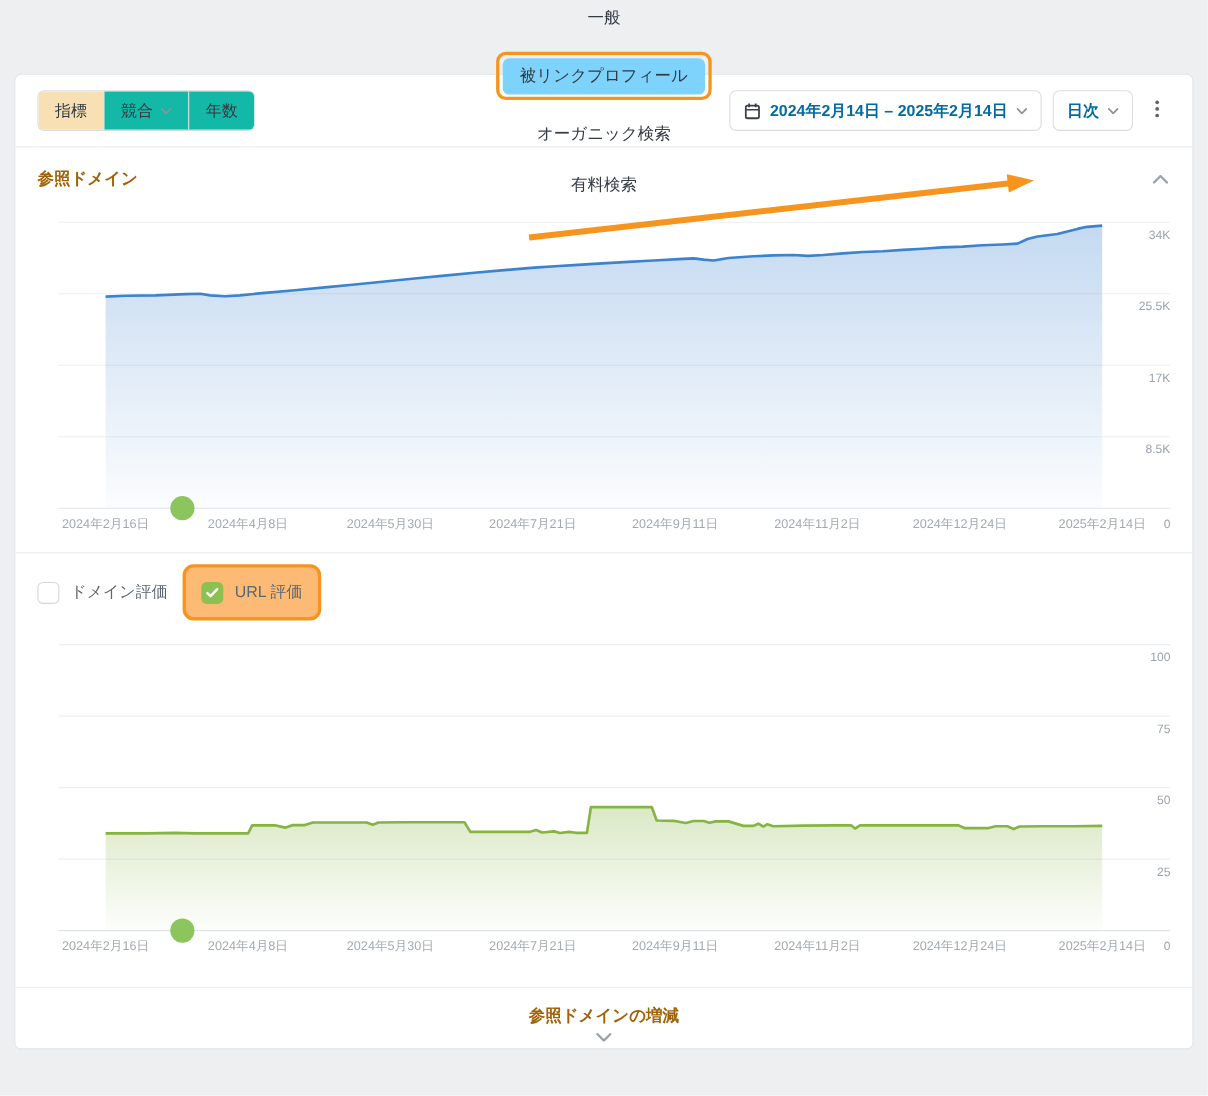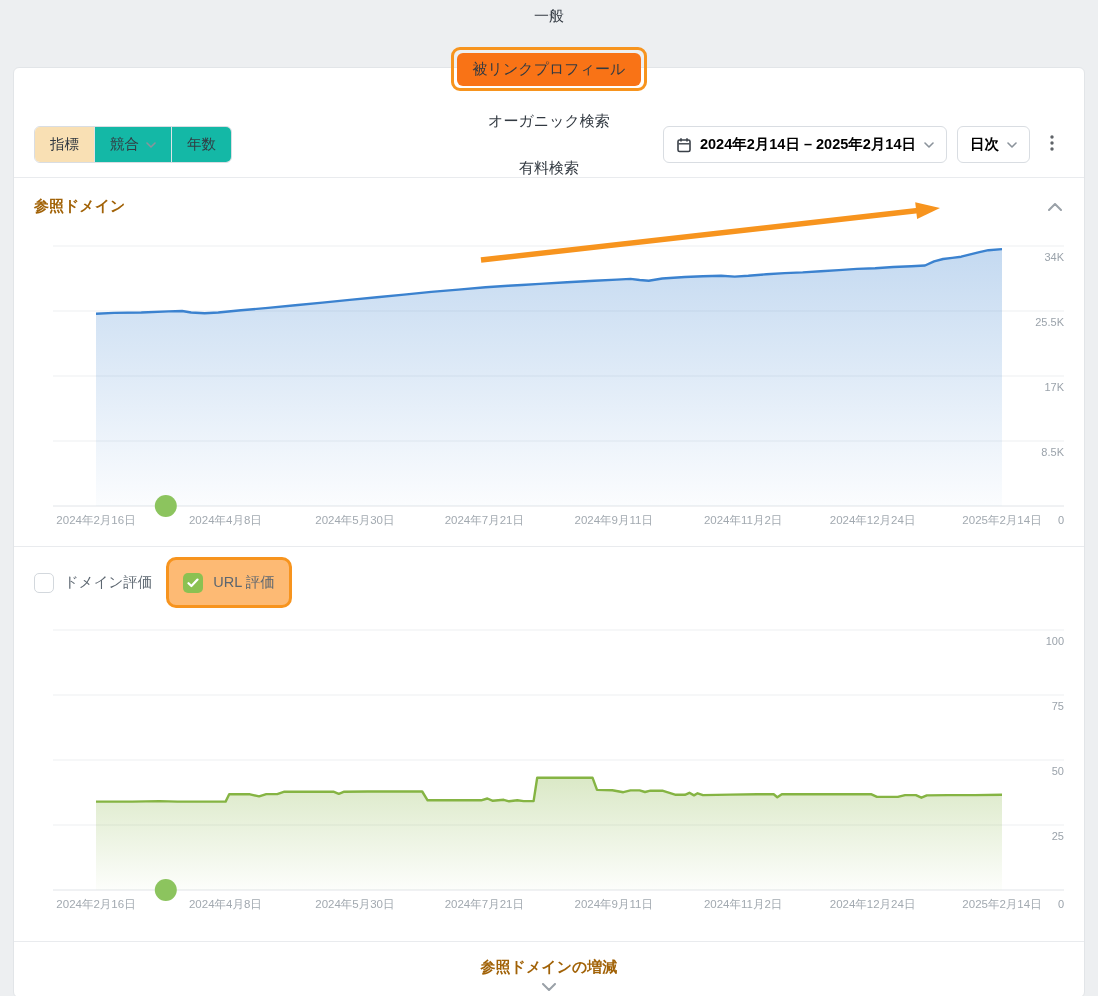--- a/index.html
+++ b/index.html
@@ -8,31 +8,31 @@
     background:#edeff1;
     font-family:"Liberation Sans", sans-serif;
     color:#2b333d;
     position:relative;
     overflow:hidden;
   }
   
   .tabbar{height:67px;display:flex;align-items:center;gap:14px;padding:0 14px;flex-direction:column;}
   .tab{font-size:15px;color:#333a42;cursor:pointer;white-space:nowrap;padding:7px 2px;}
   .tab-annotation{border:3.5px solid #F7941E;border-radius:9px;padding:2.5px;}
-  .tab.selected{background:#f97316;border-radius:6px;padding:7px 16px;}
+  .tab.selected{background:#7dd3fc;border-radius:6px;padding:7px 16px;}
   
   .panel{margin:0 13px;background:#fff;border:1px solid #e2e5e8;border-radius:6px;}
   
-  .toolbar{height:65px;display:flex;align-items:center;padding:0 20px;border-bottom:1px solid #e9ebee;margin-top:44px;}
+  .toolbar{height:65px;display:flex;align-items:center;padding:0 20px;border-bottom:1px solid #e9ebee;}
   .seg-group{display:inline-flex;border:1px solid #d9dde2;border-radius:6px;overflow:hidden;background:#fff;}
   .seg{border:none;background:#14b8a6;font-family:inherit;font-size:14.5px;color:#333a42;padding:8px 15px;cursor:pointer;display:flex;align-items:center;gap:7px;border-right:1px solid #dfe3e7;}
   .seg:last-child{border-right:none;}
   .seg.selected{background:#F9E0B4;}
   .toolbar-right{margin-left:auto;display:flex;align-items:center;gap:10px;}
-  .btn{border:1px solid #d9dde2;background:#fff;border-radius:6px;font-family:inherit;font-size:14.5px;color:#000000;padding:8px 12px;display:flex;align-items:center;gap:8px;cursor:pointer;}
+  .btn{border:1px solid #d9dde2;background:#fff;border-radius:6px;font-family:inherit;font-size:14.5px;color:#0369a1;padding:8px 12px;display:flex;align-items:center;gap:8px;cursor:pointer;}
   .btn .btxt{font-weight:600;}
   .kebab-btn{border:none;background:none;padding:6px 10px;cursor:pointer;}
   
   .section{padding:0 20px;position:relative;}
   .section + .section{border-top:1px solid #e9ebee;}
   .sec-header{display:flex;align-items:center;justify-content:space-between;padding-top:16px;height:24px;}
   .sec-title{font-size:15px;font-weight:700;color:#a16207;}
   .collapse-btn{border:none;background:none;cursor:pointer;padding:2px;}
   .chart{display:block;margin-top:8px;}
   .arrow-overlay{position:absolute;left:0;top:0;pointer-events:none;}

